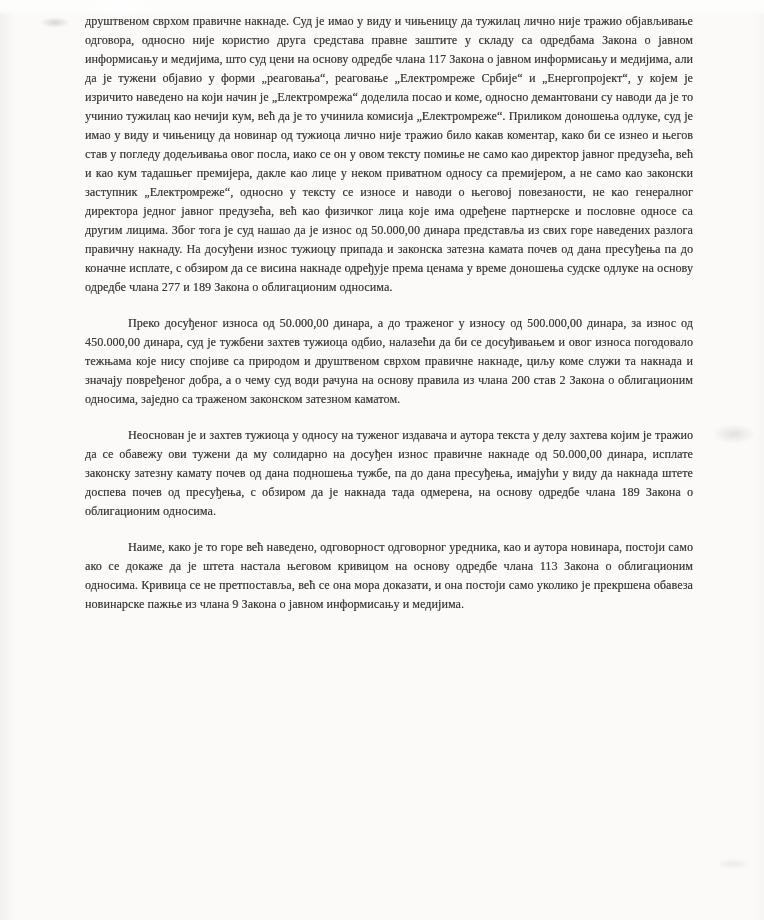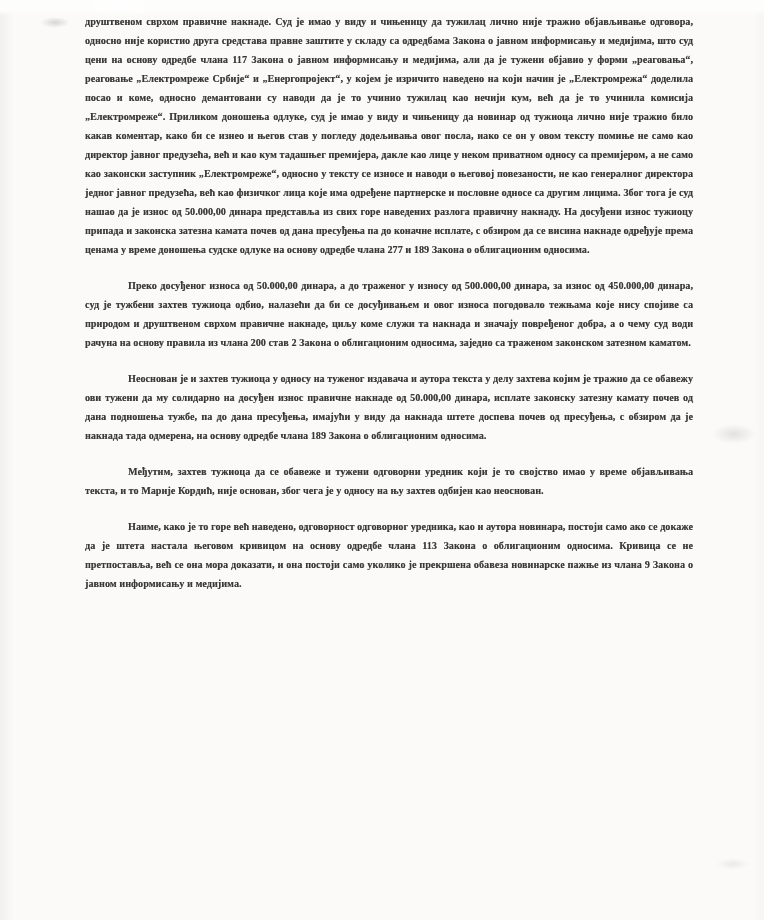--- a/index.html
+++ b/index.html
@@ -41,27 +41,26 @@
   .smudge-bottom-right{
     left:716px; top:858px; width:34px; height:12px;
     background:radial-gradient(ellipse at center, rgba(180,178,173,.22), rgba(180,178,173,0) 70%);
   }
   .text-block{
     position:absolute;
     left:85px;
     top:12px;
     width:608px;
     font-family:"Liberation Serif","DejaVu Serif",serif;
-    font-size:10px;
+    font-size:12px;
     line-height:19px;
     color:var(--ink);
     text-align:justify;
     text-shadow:0.3px 0 0 rgba(58,57,54,.55);
     letter-spacing:.1px;
-    font-weight:bold;
   }
   .para{
     margin:0 0 17px 0;
     text-indent:43px;
   }
   .para.continuation{
     text-indent:0;
   }
   .para:last-child{
     margin-bottom:0;
@@ -73,17 +72,16 @@
 <div class="scan-page">
 
   <div class="smudge smudge-top-left"></div>
   <div class="smudge smudge-right-mid"></div>
   <div class="smudge smudge-bottom-right"></div>
 
   <div class="text-block">
     <p class="para continuation">друштвеном сврхом правичне накнаде. Суд је имао у виду и чињеницу да тужилац лично није тражио објављивање одговора, односно није користио друга средстава правне заштите у складу са одредбама Закона о јавном информисању и медијима, што суд цени на основу одредбе члана 117 Закона о јавном информисању и медијима, али да је тужени објавио у форми „реаговања“, реаговање „Електромреже Србије“ и „Енергопројект“, у којем је изричито наведено на који начин је „Електромрежа“ доделила посао и коме, односно демантовани су наводи да је то учинио тужилац као нечији кум, већ да је то учинила комисија „Електромреже“. Приликом доношења одлуке, суд је имао у виду и чињеницу да новинар од тужиоца лично није тражио било какав коментар, како би се изнео и његов став у погледу додељивања овог посла, иако се он у овом тексту помиње не само као директор јавног предузећа, већ и као кум тадашњег премијера, дакле као лице у неком приватном односу са премијером, а не само као законски заступник „Електромреже“, односно у тексту се износе и наводи о његовој повезаности, не као генералног директора једног јавног предузећа, већ као физичког лица које има одређене партнерске и пословне односе са другим лицима. Због тога је суд нашао да је износ од 50.000,00 динара представља из свих горе наведених разлога правичну накнаду. На досуђени износ тужиоцу припада и законска затезна камата почев од дана пресуђења па до коначне исплате, с обзиром да се висина накнаде одређује према ценама у време доношења судске одлуке на основу одредбе члана 277 и 189 Закона о облигационим односима.</p>
     <p class="para">Преко досуђеног износа од 50.000,00 динара, а до траженог у износу од 500.000,00 динара, за износ од 450.000,00 динара, суд је тужбени захтев тужиоца одбио, налазећи да би се досуђивањем и овог износа погодовало тежњама које нису спојиве са природом и друштвеном сврхом правичне накнаде, циљу коме служи та накнада и значају повређеног добра, а о чему суд води рачуна на основу правила из члана 200 став 2 Закона о облигационим односима, заједно са траженом законском затезном каматом.</p>
     <p class="para">Неоснован је и захтев тужиоца у односу на туженог издавача и аутора текста у делу захтева којим је тражио да се обавежу ови тужени да му солидарно на досуђен износ правичне накнаде од 50.000,00 динара, исплате законску затезну камату почев од дана подношења тужбе, па до дана пресуђења, имајући у виду да накнада штете доспева почев од пресуђења, с обзиром да је накнада тада одмерена, на основу одредбе члана 189 Закона о облигационим односима.</p>
-    <p class="para">Међутим, захтев тужиоца да се обавеже и тужени одговорни уредник који је то својство имао у време објављивања текста, и то Марије Кордић, није основан, због чега је у односу на њу захтев одбијен као неоснован.</p>
     <p class="para">Наиме, како је то горе већ наведено, одговорност одговорног уредника, као и аутора новинара, постоји само ако се докаже да је штета настала његовом кривицом на основу одредбе члана 113 Закона о облигационим односима. Кривица се не претпоставља, већ се она мора доказати, и она постоји само уколико је прекршена обавеза новинарске пажње из члана 9 Закона о јавном информисању и медијима.</p>
   </div>
 
 </div>
 
 </body></html>

